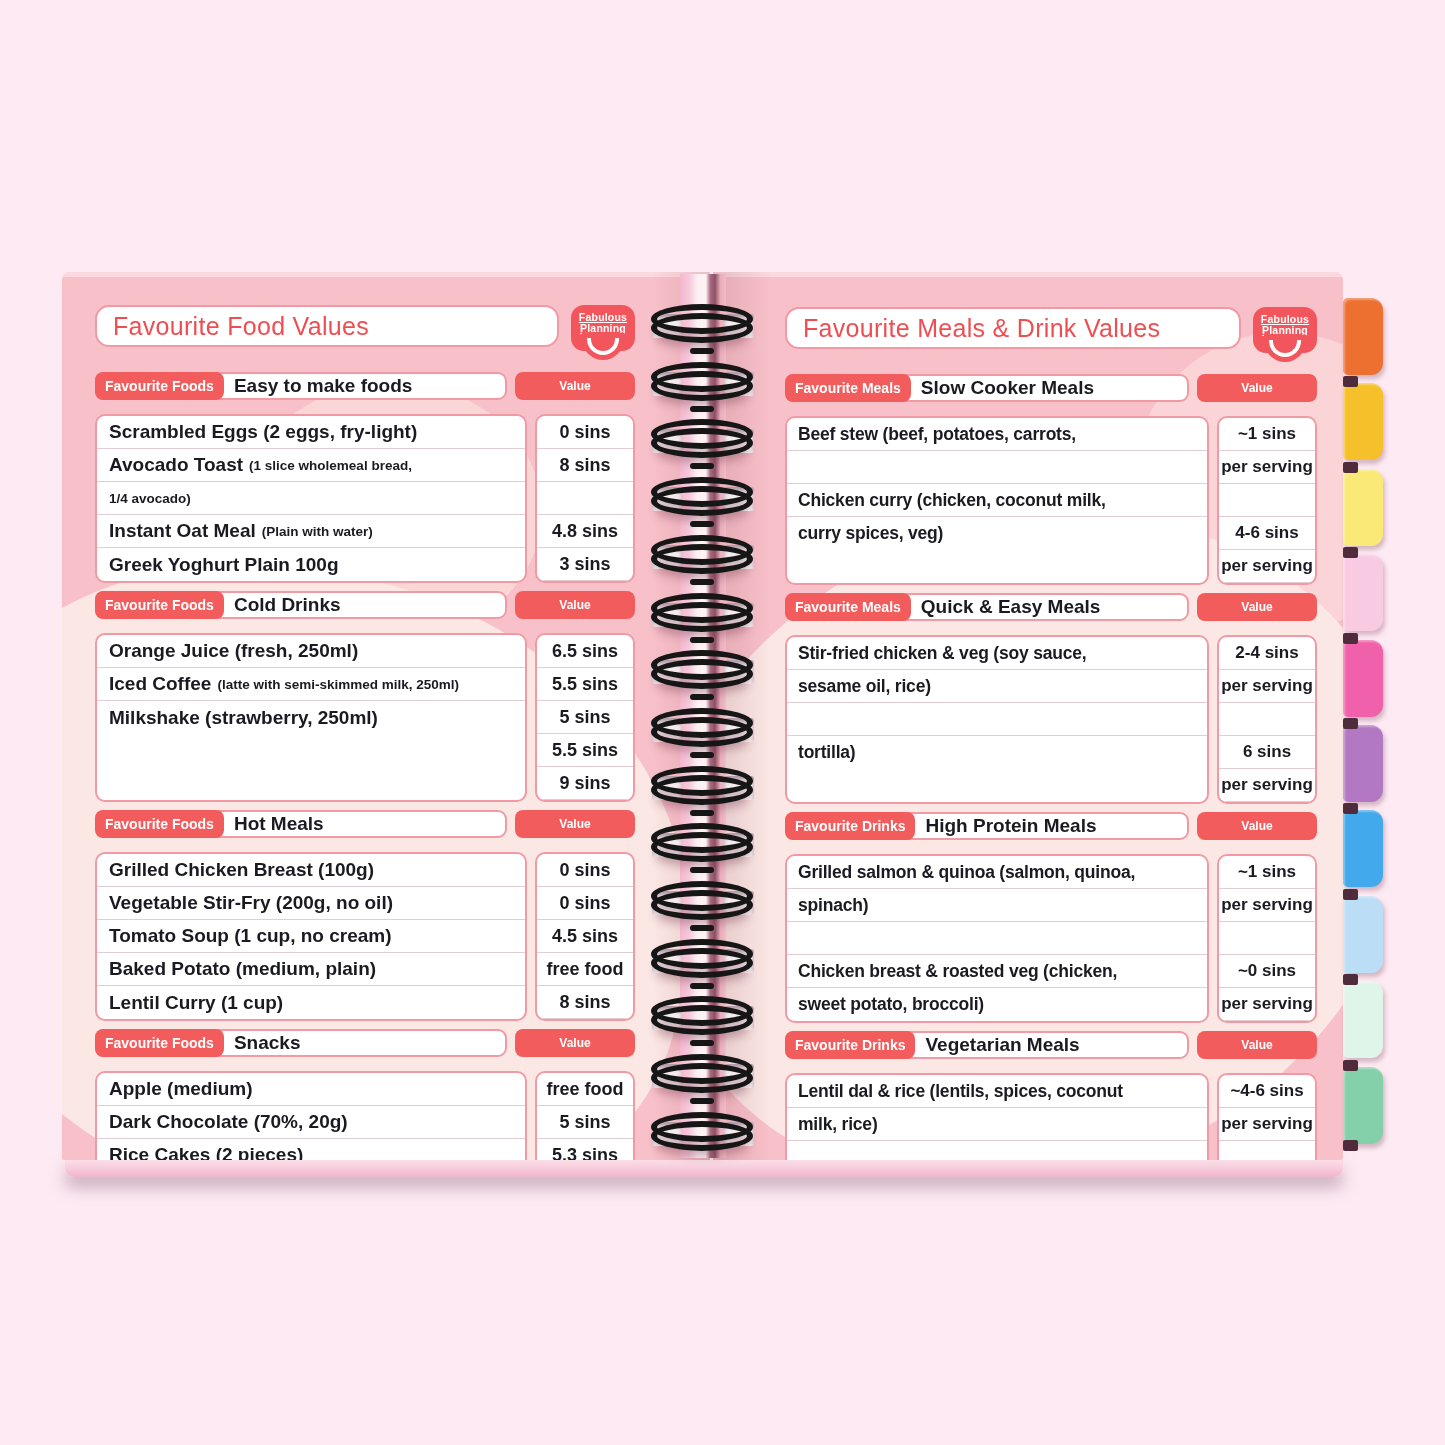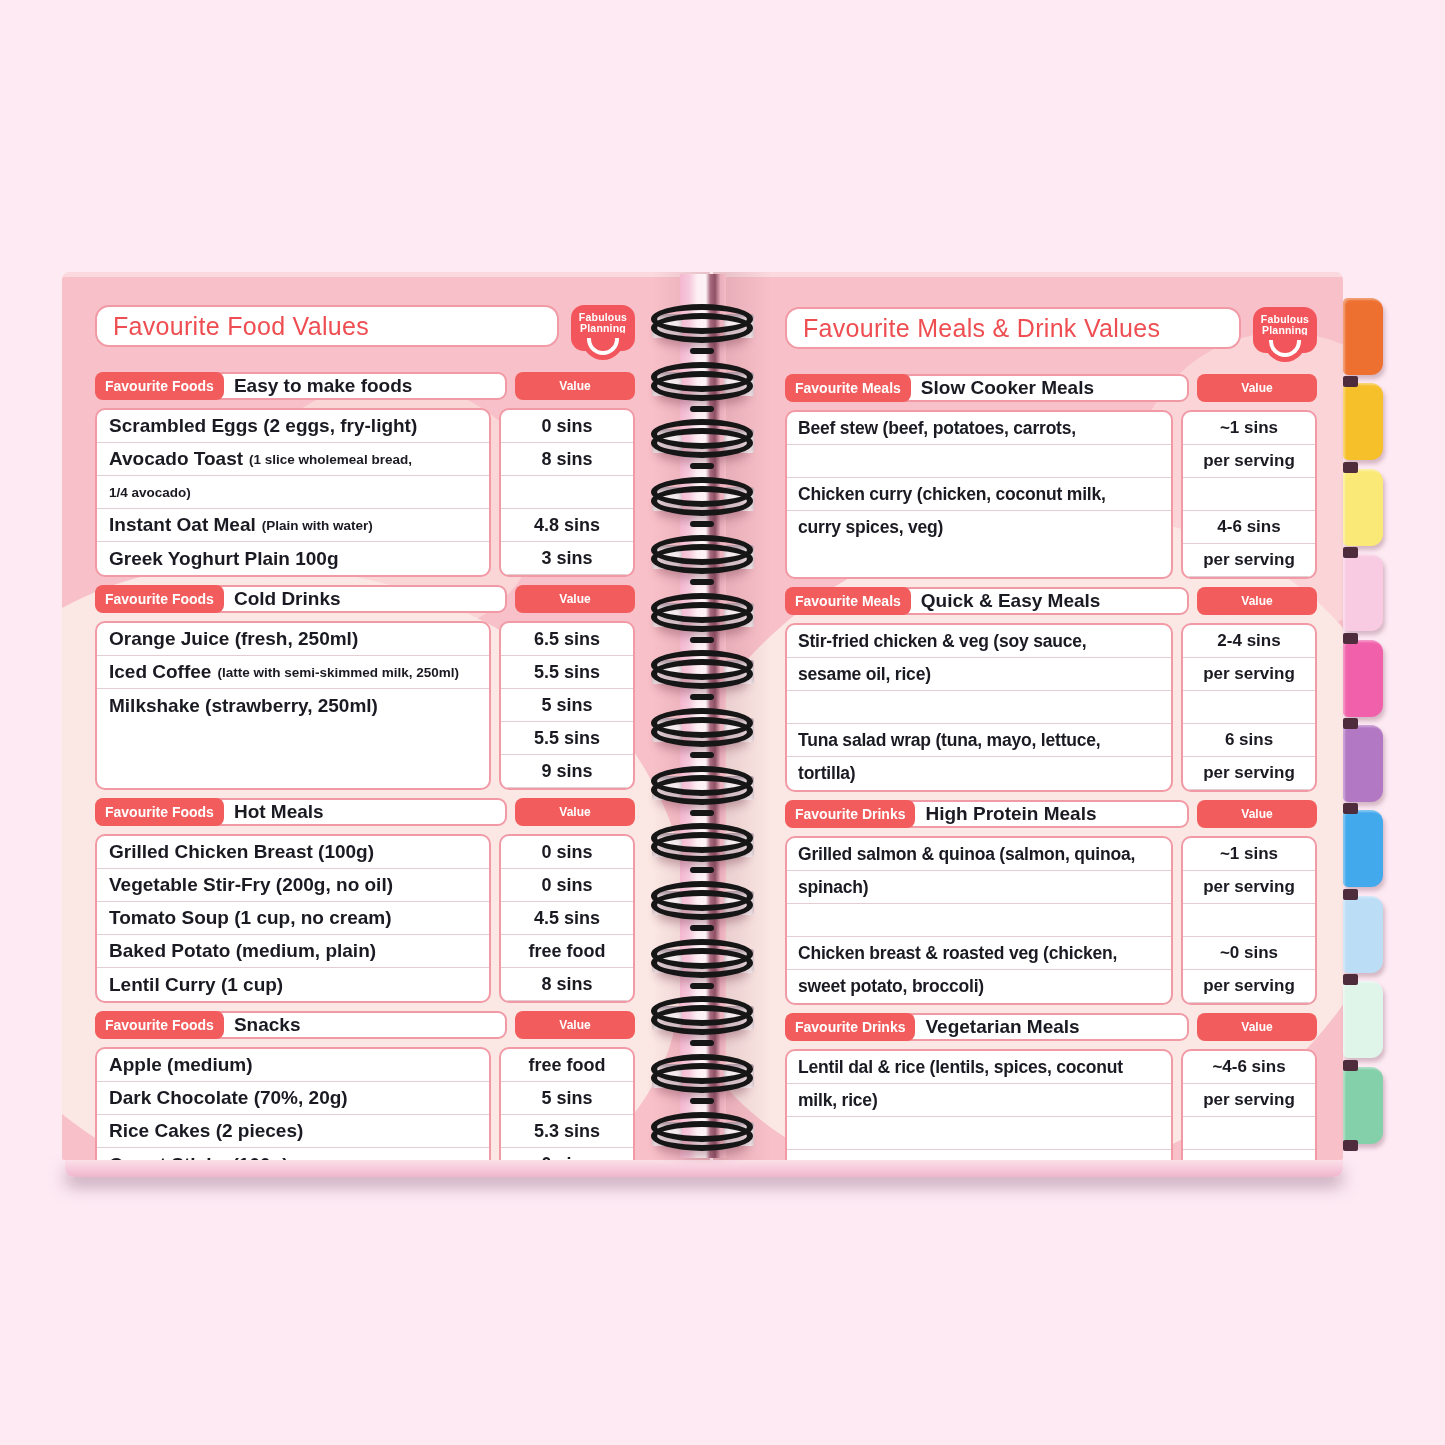--- a/index.html
+++ b/index.html
@@ -27,39 +27,39 @@
   .page.right .page-content{padding:35px 26px 0 72px;}
 
   
   .title-row{display:flex;align-items:flex-start;gap:12px;margin-bottom:17px;}
   .title-box{flex:1;height:42px;background:#ffffff;border:2px solid #f19aa5;border-radius:14px;
              display:flex;align-items:center;padding:0 16px;box-sizing:border-box;}
   .title-text{color:#ee4e52;font-size:25px;font-weight:normal;letter-spacing:.3px;white-space:nowrap;}
   .logo{position:relative;width:64px;height:50px;flex:0 0 auto;}
   .logo-badge{position:absolute;inset:0 0 4px 0;background:#f2565c;border-radius:13px;color:#fff;
               text-align:center;font-weight:bold;font-size:10.5px;line-height:11px;padding-top:7px;
-              box-sizing:border-box;letter-spacing:.2px;}
+              box-sizing:border-box;letter-spacing:.2px;text-decoration:underline;}
   .logo-smile{position:absolute;left:50%;bottom:0;width:24px;height:13px;transform:translateX(-50%);
               border:4px solid #fff;border-top:none;border-radius:0 0 24px 24px;background:#f2565c;
               box-shadow:0 0 0 5px #f2565c;}
 
   
   .section{margin-bottom:8px;}
-  .section-head{display:flex;gap:8px;height:28px;margin-bottom:8px;text-align:center;}
+  .section-head{display:flex;gap:8px;height:28px;margin-bottom:14px;text-align:center;}
   .head-left{flex:1;background:#fff;border:2px solid #f19aa5;border-radius:9px;display:flex;
              align-items:center;box-sizing:border-box;}
   .head-badge{align-self:stretch;margin:-2px 10px -2px -2px;background:#f25c5c;border-radius:8px;
               color:#fff;display:flex;align-items:center;padding:0 10px;font-size:14px;font-weight:bold;
               white-space:nowrap;}
   .head-title{font-size:19px;font-weight:bold;color:#1a1a22;white-space:nowrap;}
   .head-value{width:120px;background:#f25c5c;border-radius:8px;color:#fff;font-size:12px;font-weight:bold;
               display:flex;align-items:center;justify-content:center;}
   .section-body{display:flex;gap:8px;}
   .items-box{flex:1;background:#fff;border:2px solid #f19aa5;border-radius:10px;overflow:hidden;}
-  .values-box{width:136px;background:#fff;border:2px solid #f19aa5;border-radius:10px;overflow:hidden;box-sizing:border-box;}
+  .values-box{width:100px;background:#fff;border:2px solid #f19aa5;border-radius:10px;overflow:hidden;box-sizing:border-box;}
   .row{height:33px;display:flex;align-items:center;padding:0 12px;border-bottom:1.5px solid #e2ced2;box-sizing:border-box;}
   .items-box .row:last-child,.values-box .row:last-child{border-bottom:none;}
   .item-text{font-size:19px;font-weight:bold;color:#1a1a22;white-space:nowrap;}
   .item-note{font-size:13.5px;font-weight:bold;color:#1a1a22;margin-left:6px;white-space:nowrap;}
   .page.right .item-text{font-size:17.5px;letter-spacing:-.2px;}
   .page.right .row{padding:0 6px 0 11px;}
   .vrow{height:33px;display:flex;align-items:center;justify-content:center;border-bottom:1.5px solid #e2ced2;
         font-size:18px;font-weight:bold;color:#1a1a22;box-sizing:border-box;}
   .page.right .vrow{font-size:17px;}
 
@@ -304,23 +304,20 @@
               </div>
               <div class="section-body">
                 <div class="items-box">
                   <div class="row">
                     <span class="item-text">Stir-fried chicken &amp; veg (soy sauce,</span>
                   </div>
                   <div class="row">
                     <span class="item-text">sesame oil, rice)</span>
                   </div>
                   <div class="row"></div>
-                  <div class="row">
-                    <span class="item-text">Tuna salad wrap (tuna, mayo, lettuce,</span>
-                  </div>
                   <div class="row">
                     <span class="item-text">tortilla)</span>
                   </div>
                 </div>
                 <div class="values-box">
                   <div class="vrow">2-4 sins</div>
                   <div class="vrow">per serving</div>
                   <div class="vrow"></div>
                   <div class="vrow">6 sins</div>
                   <div class="vrow">per serving</div>

